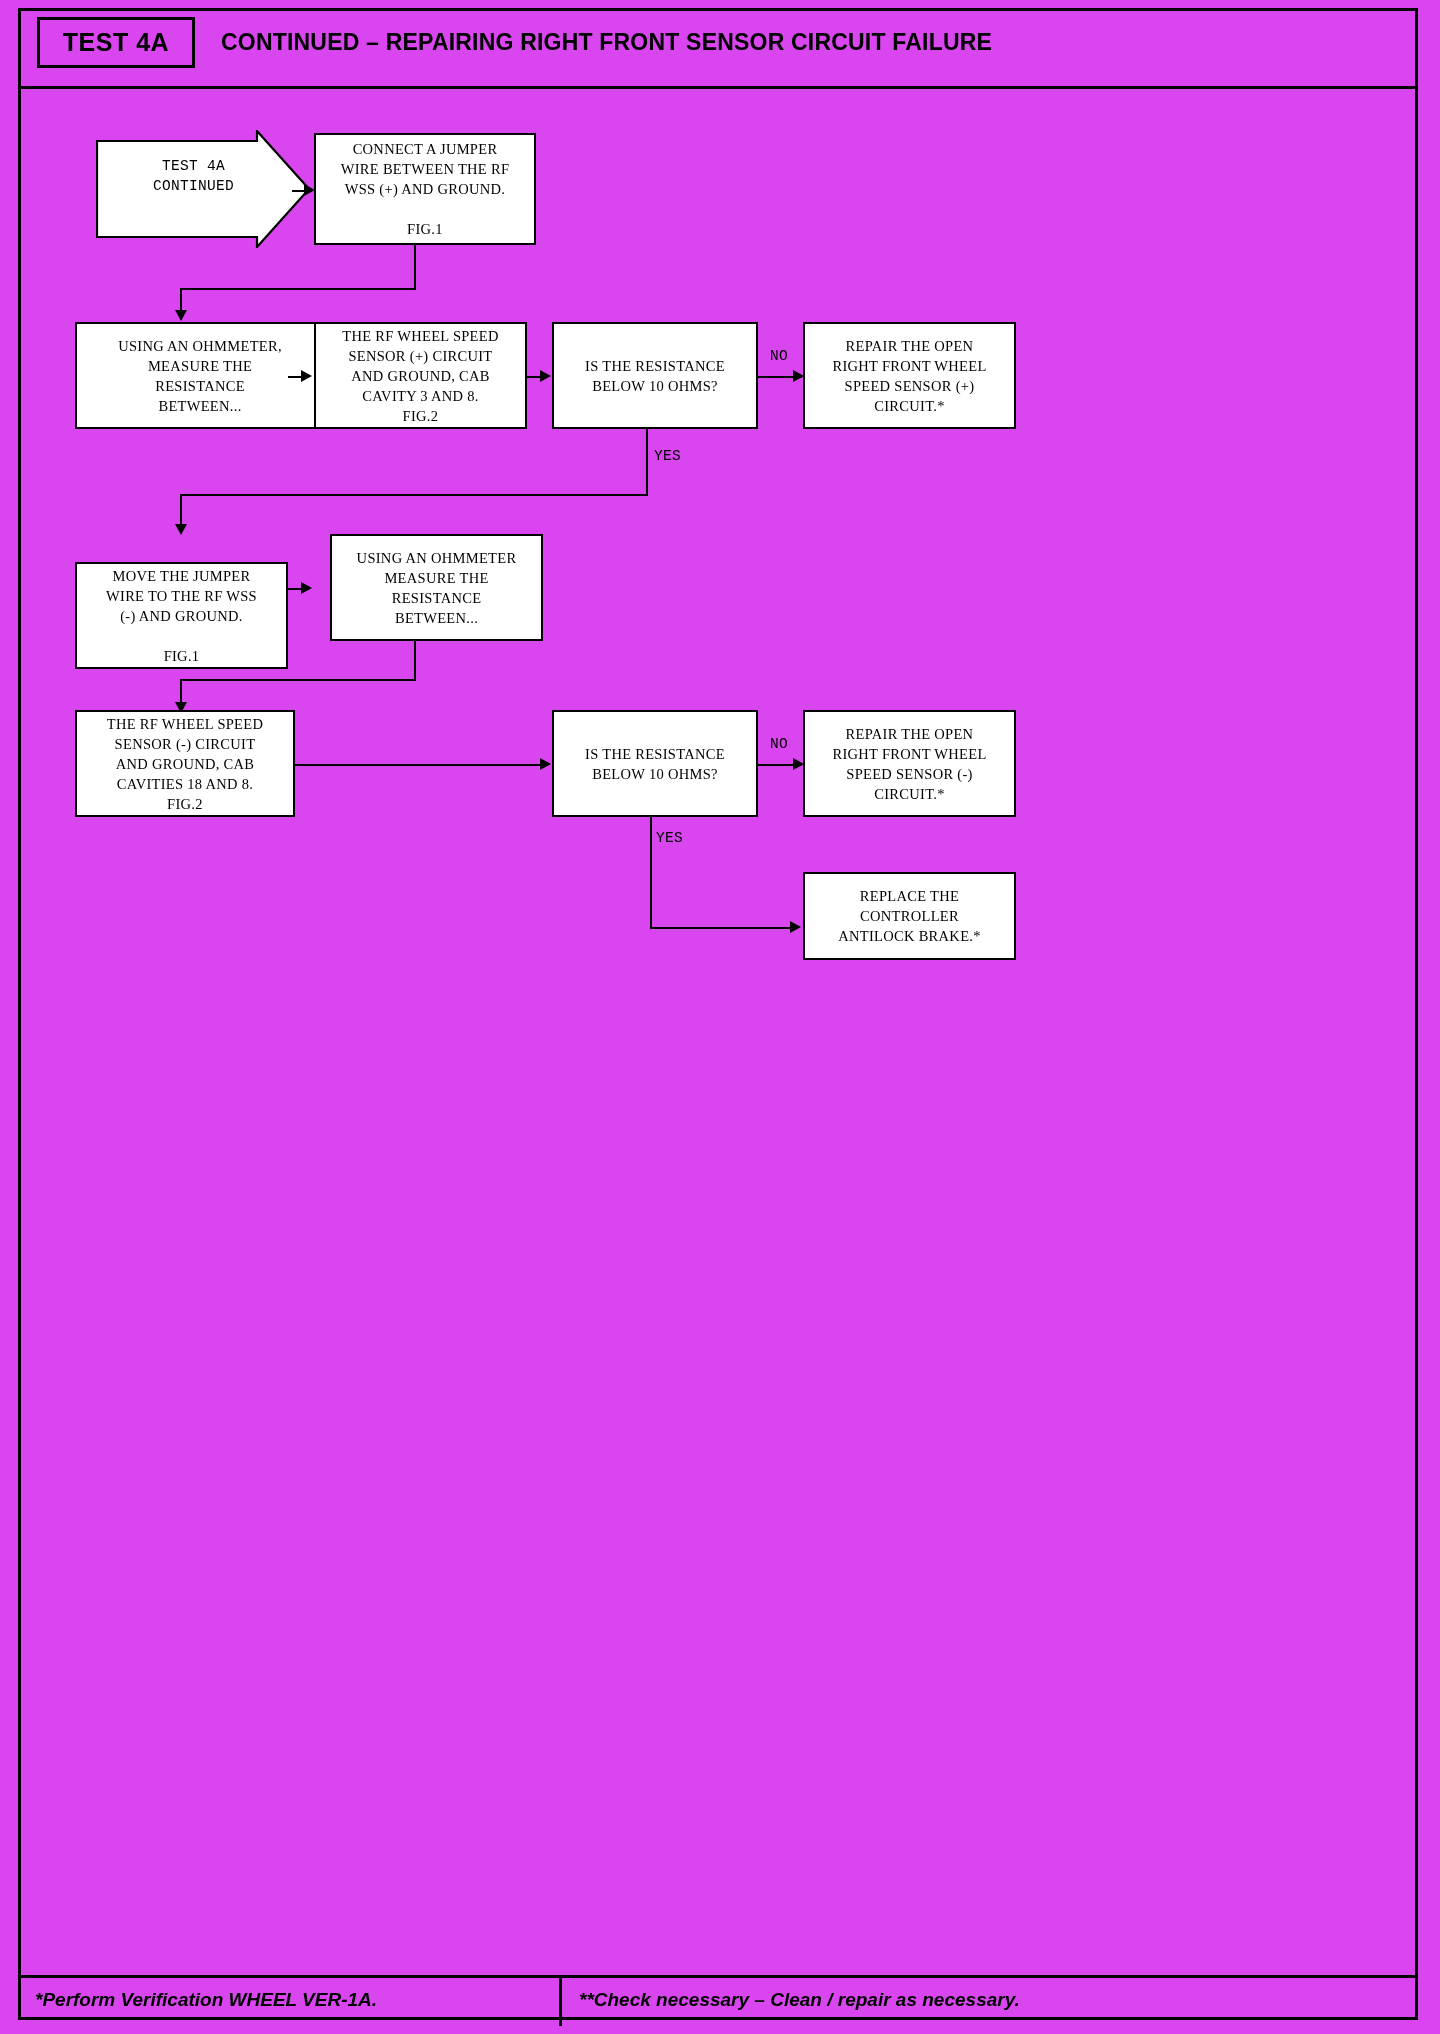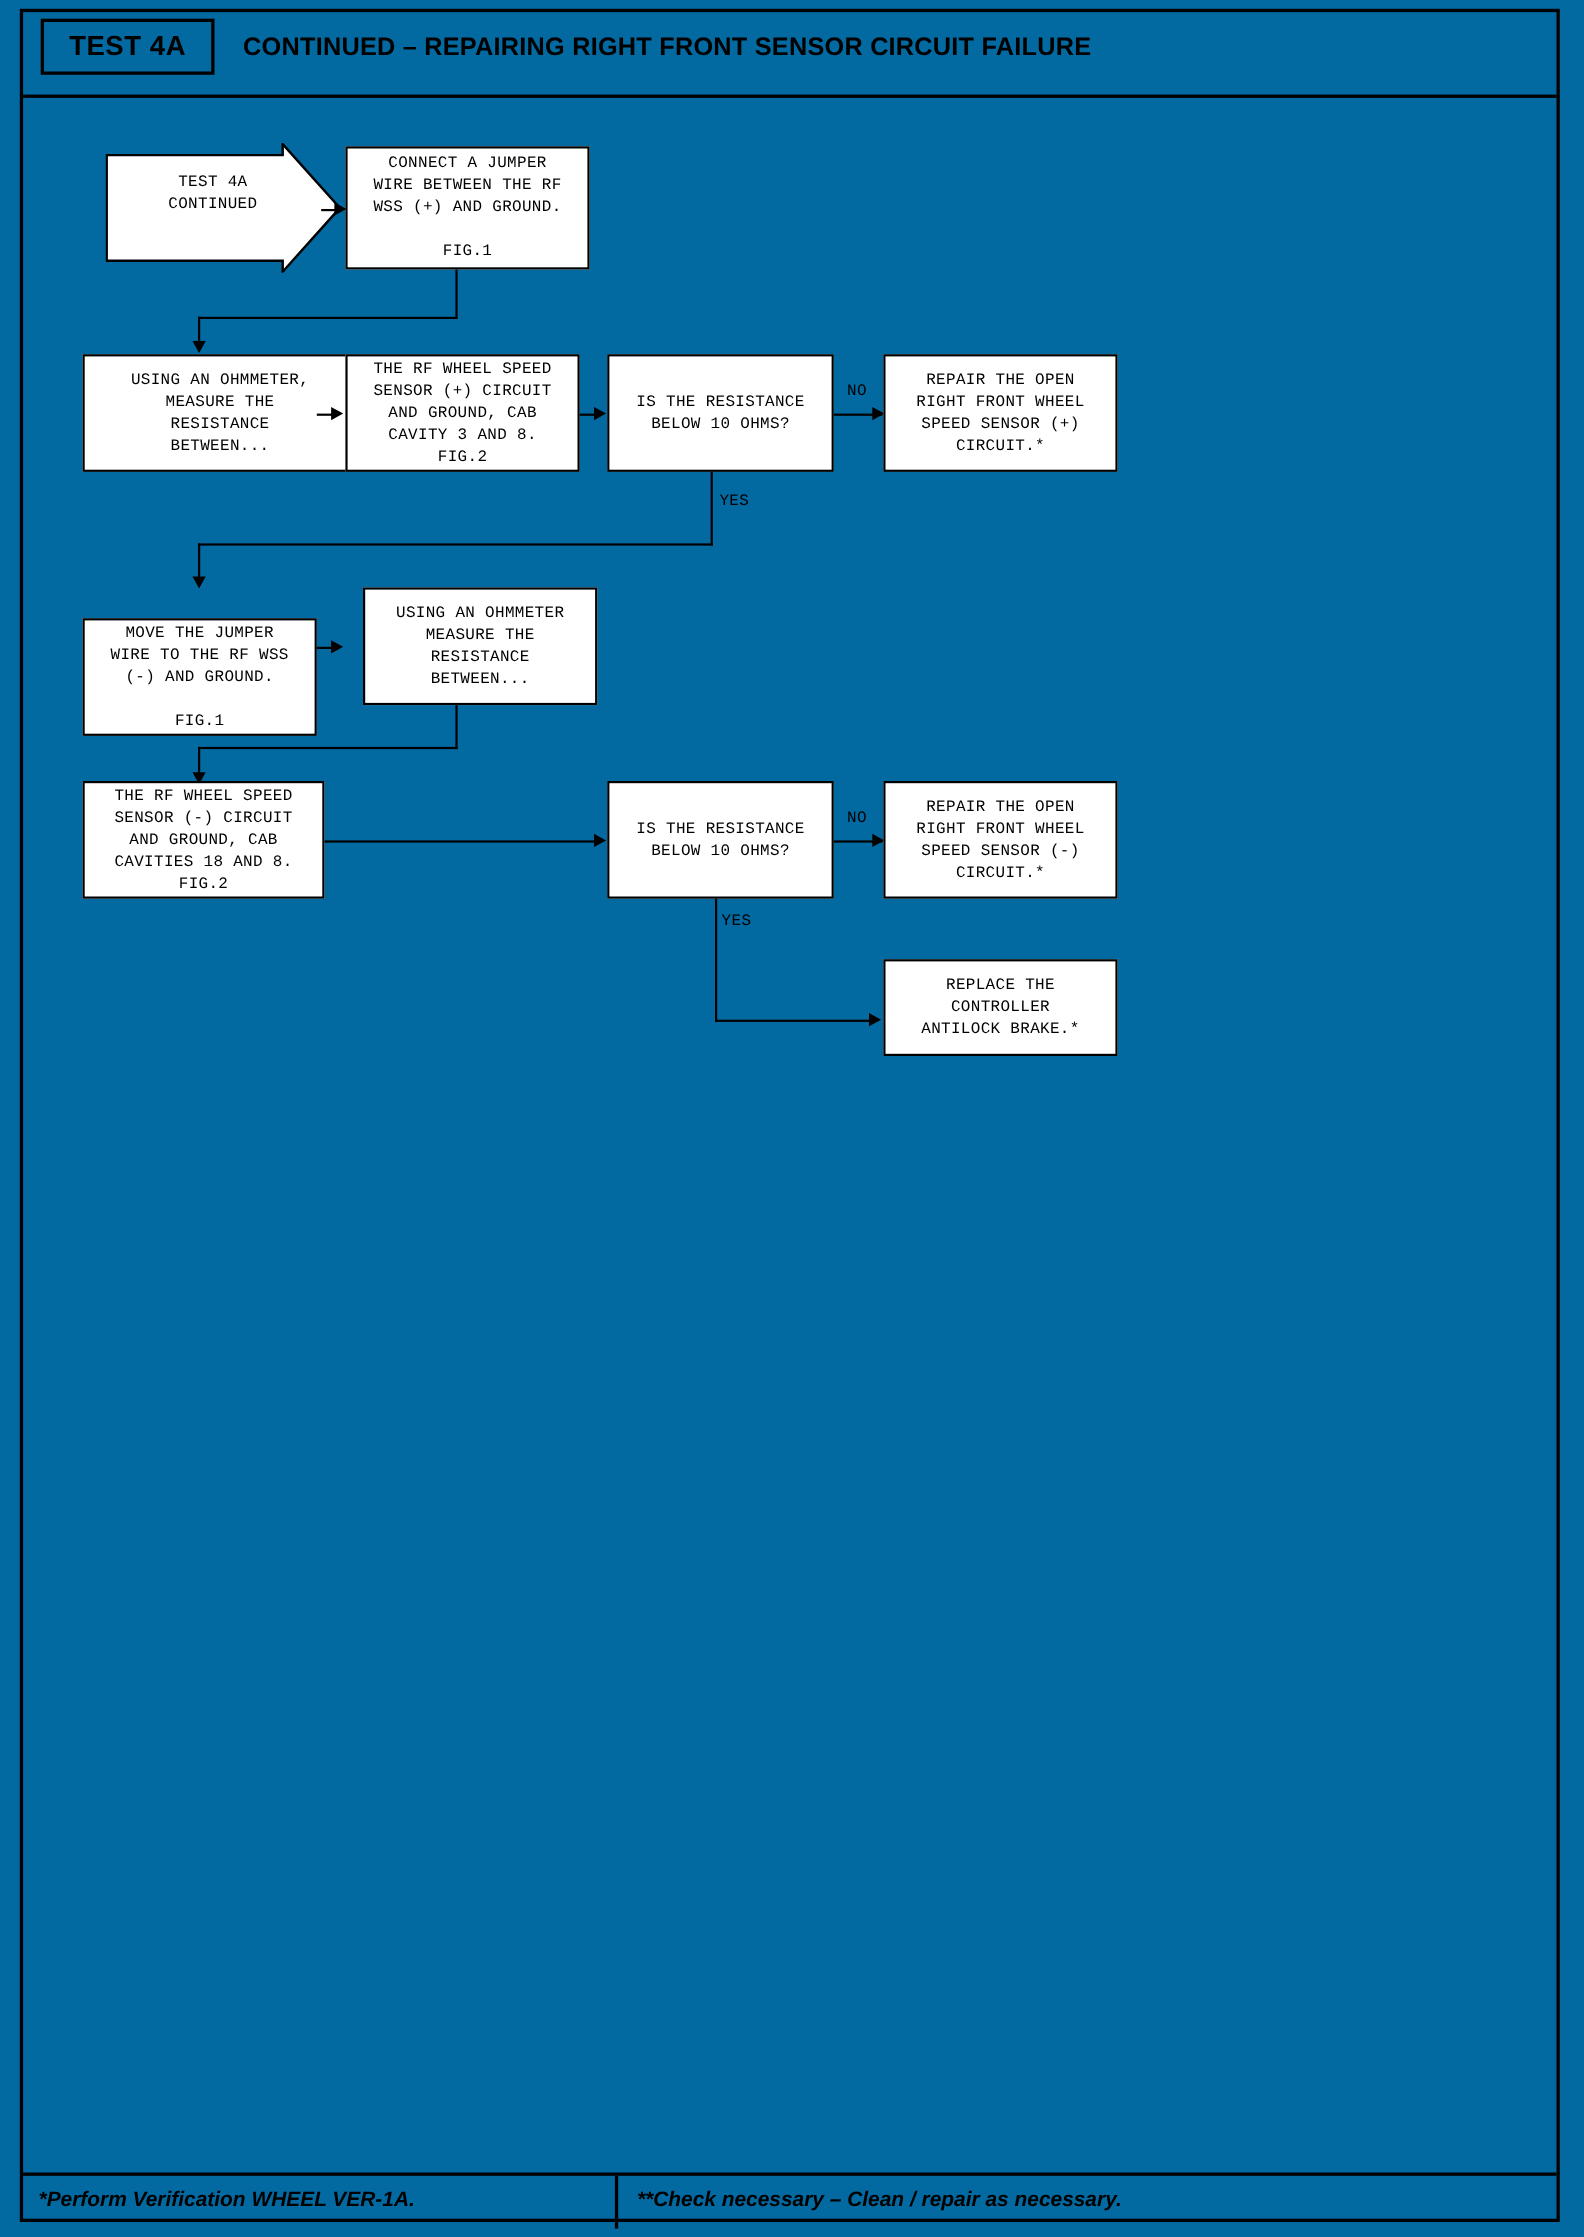--- a/index.html
+++ b/index.html
@@ -7,21 +7,21 @@
     padding: 0;
     background: #ffffff;
   }
   body {
     font-family: "Liberation Sans", sans-serif;
   }
   #page {
     position: relative;
     width: 1440px;
     height: 2034px;
-    background: #0369a1;
+    background: #d946ef;
     overflow: hidden;
   }
 
   
   .page-frame {
     position: absolute;
     left: 18px;
     top: 8px;
     width: 1400px;
     height: 2012px;
@@ -101,21 +101,21 @@
   
   .node {
     position: absolute;
     border: 2px solid #000;
     box-sizing: border-box;
     background: #fff;
     display: flex;
     align-items: center;
     justify-content: center;
     text-align: center;
-    font-family: Liberation Mono, monospace;
+    font-family: Liberation Serif, serif;
     font-size: 14.5px;
     line-height: 20px;
     letter-spacing: 0.3px;
     white-space: pre-line;
     padding: 2px 6px;
     color: #000;
   }
 
   
   .banner {

